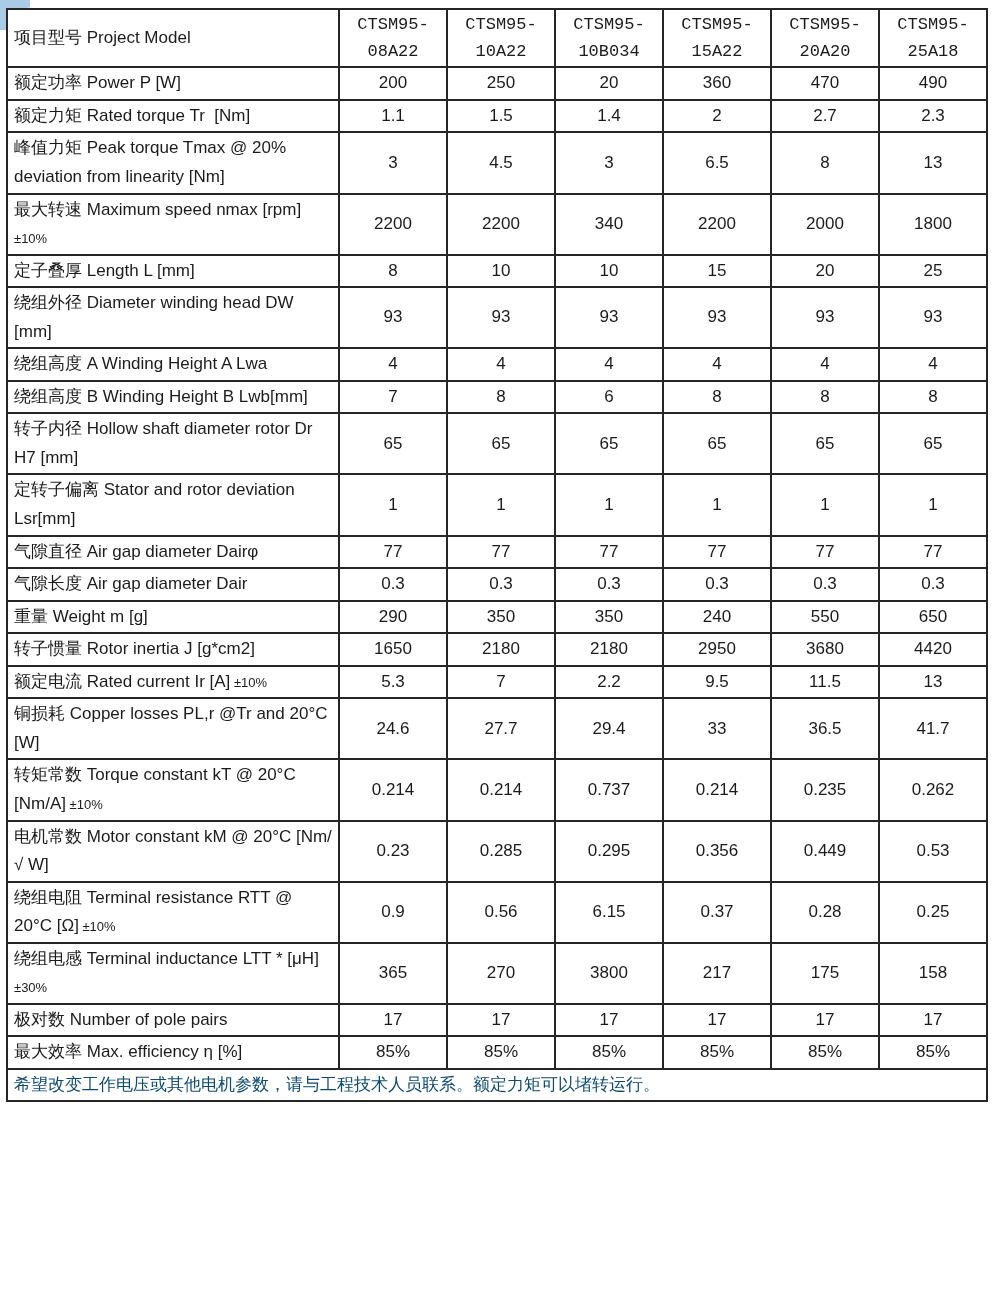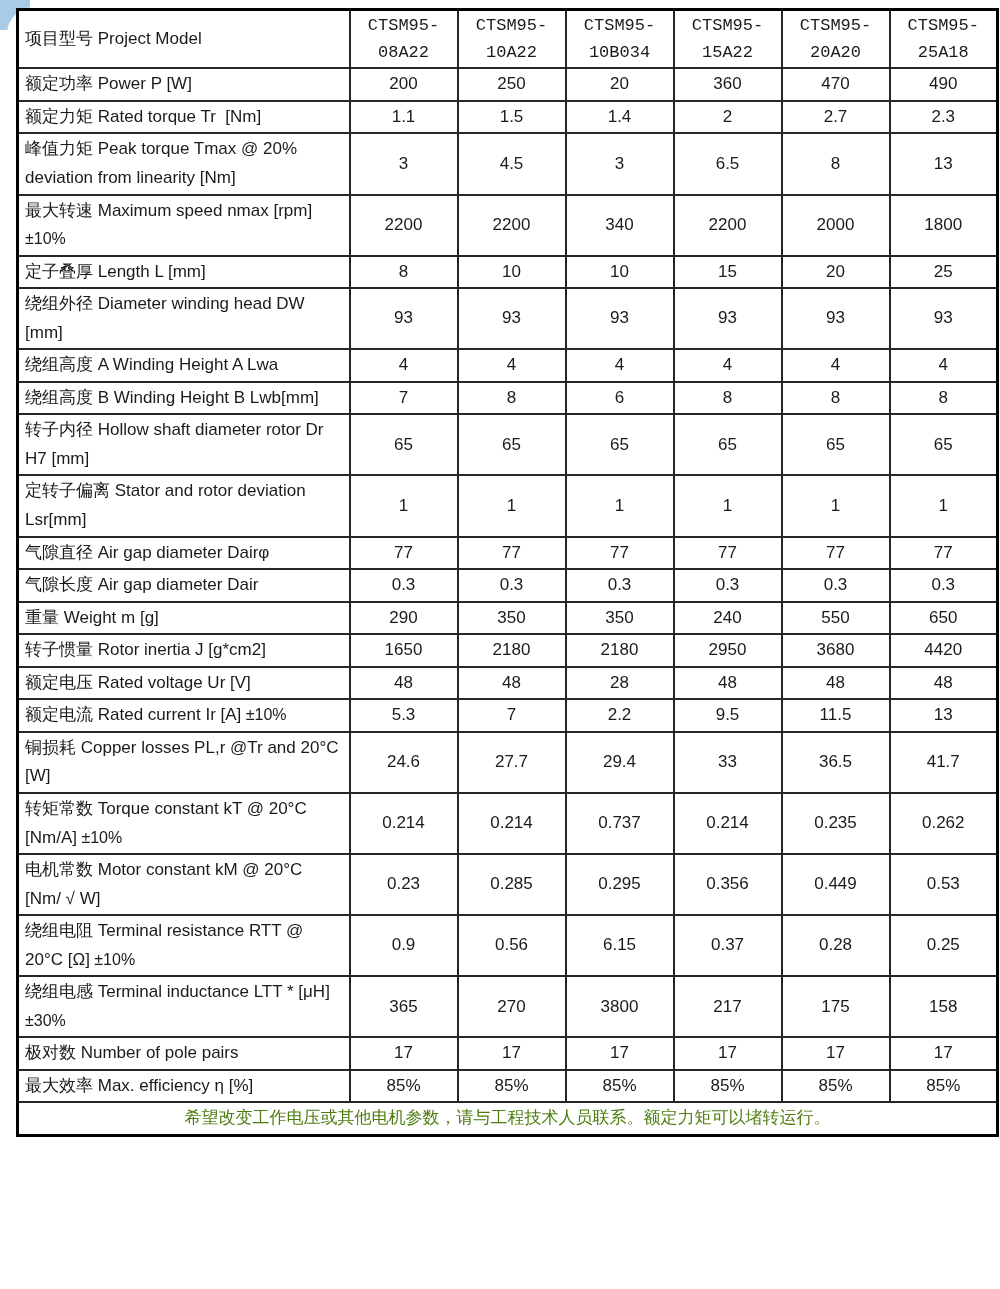--- a/index.html
+++ b/index.html
@@ -20,25 +20,25 @@
   .corner-artifact {
     position: absolute;
     left: 0; top: 0;
     width: 30px; height: 30px;
     background: radial-gradient(circle at 115% 115%, rgba(0,0,0,0) 0 27px, #a9cbe6 28px);
     z-index: 0;
   }
   table.spec-table {
     position: relative;
     z-index: 1;
-    margin: 8px 0 0 16px;
+    margin: 8px 0 0 6px;
     width: 980px;
     border-collapse: collapse;
     table-layout: fixed;
-    border: 3px solid #000000;
+    border: 1px solid #000000;
     background: #ffffff;
   }
   .spec-table th, .spec-table td {
     border: 2px solid #262626;
     font-size: 17px;
     line-height: 1.68;
     font-weight: normal;
     vertical-align: middle;
     padding: 1px 6px;
     overflow: hidden;
@@ -49,26 +49,25 @@
   .value-cell, .model-cell {
     text-align: center;
     padding: 1px 2px;
   }
   .model-cell .model-line {
     display: block;
     line-height: 1.6;
     font-family: Liberation Mono, monospace;
   }
   .suffix-small {
-    font-size: 16px;
+    font-size: 13px;
     letter-spacing: 0px;
   }
   .footer-cell {
-    text-align: center;
-    color: #4d7c0f;
+    color: #0c4a6e;
     font-size: 17.5px;
     line-height: 1.62;
     padding: 2px 4px;
   }
 </style>
 </head>
 <body>
 
 <div class="page">
   <div class="corner-artifact"></div>
@@ -233,29 +232,20 @@
         <tr>
           <td class="label-cell"><span>转子惯量 Rotor inertia J [g*cm2]</span></td>
           <td class="value-cell">1650</td>
           <td class="value-cell">2180</td>
           <td class="value-cell">2180</td>
           <td class="value-cell">2950</td>
           <td class="value-cell">3680</td>
           <td class="value-cell">4420</td>
         </tr>
         <tr>
-          <td class="label-cell"><span>额定电压 Rated voltage Ur [V]</span></td>
-          <td class="value-cell">48</td>
-          <td class="value-cell">48</td>
-          <td class="value-cell">28</td>
-          <td class="value-cell">48</td>
-          <td class="value-cell">48</td>
-          <td class="value-cell">48</td>
-        </tr>
-        <tr>
           <td class="label-cell"><span>额定电流 Rated current Ir [A]</span><span class="suffix-small"> ±10%</span></td>
           <td class="value-cell">5.3</td>
           <td class="value-cell">7</td>
           <td class="value-cell">2.2</td>
           <td class="value-cell">9.5</td>
           <td class="value-cell">11.5</td>
           <td class="value-cell">13</td>
         </tr>
         <tr>
           <td class="label-cell"><span>铜损耗 Copper losses PL,r @Tr and 20°C [W]</span></td>

